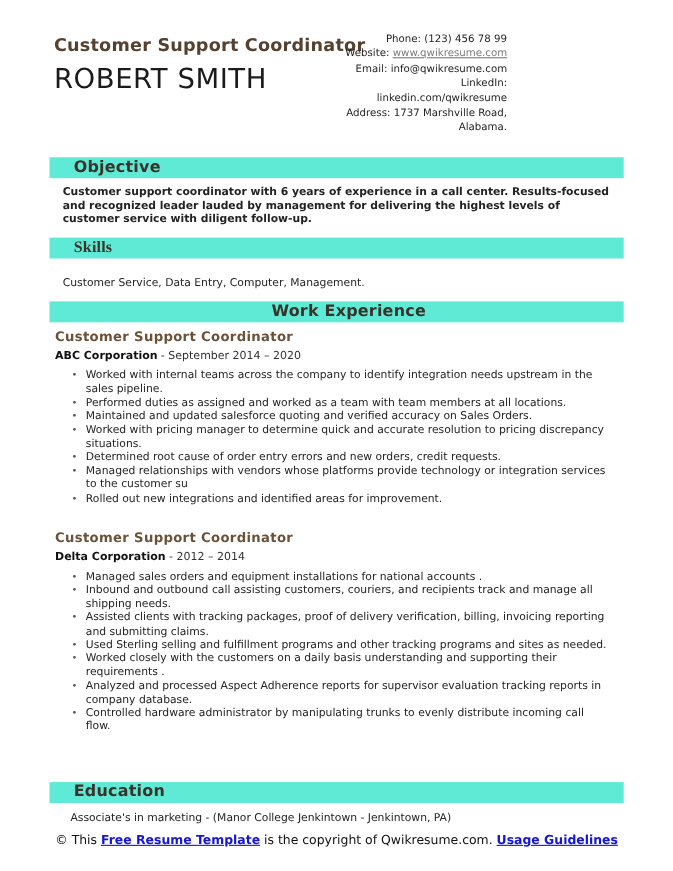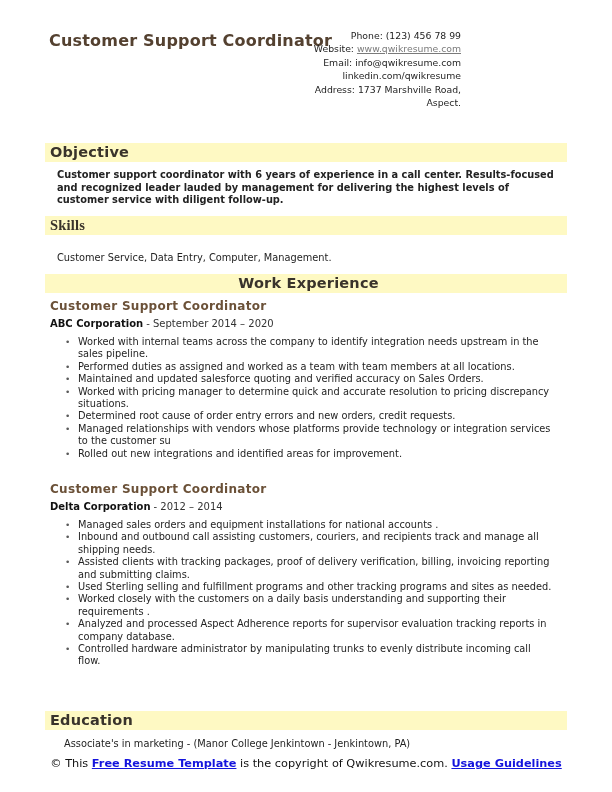--- a/index.html
+++ b/index.html
@@ -15,21 +15,21 @@
   .head-left { position:absolute; left:49px; top:31px; }
   .doc-title { font-size:16px; font-weight:bold; color:#544130; letter-spacing:0.2px; }
   .name { font-size:25px; color:#1b1b1b; margin-top:7px; letter-spacing:0.5px; }
 
   .contact { position:absolute; top:29px; right:45px; width:270px;
              text-align:right; font-size:9.3px; line-height:13.4px; color:#1e1e1e; }
   .site-link { color:#7a7a7a; text-decoration:underline; cursor:pointer; }
 
   
   .bar { position:absolute; left:45px; width:522px; height:19px;
-         background:#fef9c3; line-height:19px; padding-left:5px;
+         background:#5eead4; line-height:19px; padding-left:22px;
          font-size:14.5px; font-weight:bold; color:#39332b; letter-spacing:0.2px; }
   .bar-objective { top:143px; }
   .bar-skills    { top:216px;font-family:Liberation Serif, serif; }
   .bar-work      { top:274px;text-align:center; }
   .bar-education { top:711px; }
 
   .body-text { position:absolute; font-size:9.8px; line-height:12.5px; color:#232323; }
   .objective-text { left:57px; top:169px; width:500px;font-weight:bold; }
   .skills-text    { left:57px; top:252px; width:500px; }
   .education-text { left:64px; top:738px; width:500px; }
@@ -52,29 +52,31 @@
             font-size:11.3px; line-height:13.5px; color:#111; padding:0 40px; }
   .footer a { color:#1414dd; font-weight:bold; text-decoration:underline; cursor:pointer; }
 </style>
 </head>
 <body>
 
 <div class="page">
 
   <div class="head-left">
     <div class="doc-title">Customer Support Coordinator</div>
+    <div class="name">ROBERT SMITH</div>
   </div>
 
   <div class="contact">
     <div>Phone: (123) 456 78 99</div>
     <div><span>Website: </span><a class="site-link">www.qwikresume.com</a></div>
     <div>Email: info@qwikresume.com</div>
+    <div>LinkedIn:</div>
     <div>linkedin.com/qwikresume</div>
     <div>Address: 1737 Marshville Road,</div>
-    <div>Aspect.</div>
+    <div>Alabama.</div>
   </div>
 
   <div class="bar bar-objective">Objective</div>
   <p class="body-text objective-text">Customer support coordinator with 6 years of experience in a call center. Results-focused and recognized leader lauded by management for delivering the highest levels of customer service with diligent follow-up.</p>
 
   <div class="bar bar-skills">Skills</div>
   <p class="body-text skills-text">Customer Service, Data Entry, Computer, Management.</p>
 
   <div class="bar bar-work">Work Experience</div>
 

